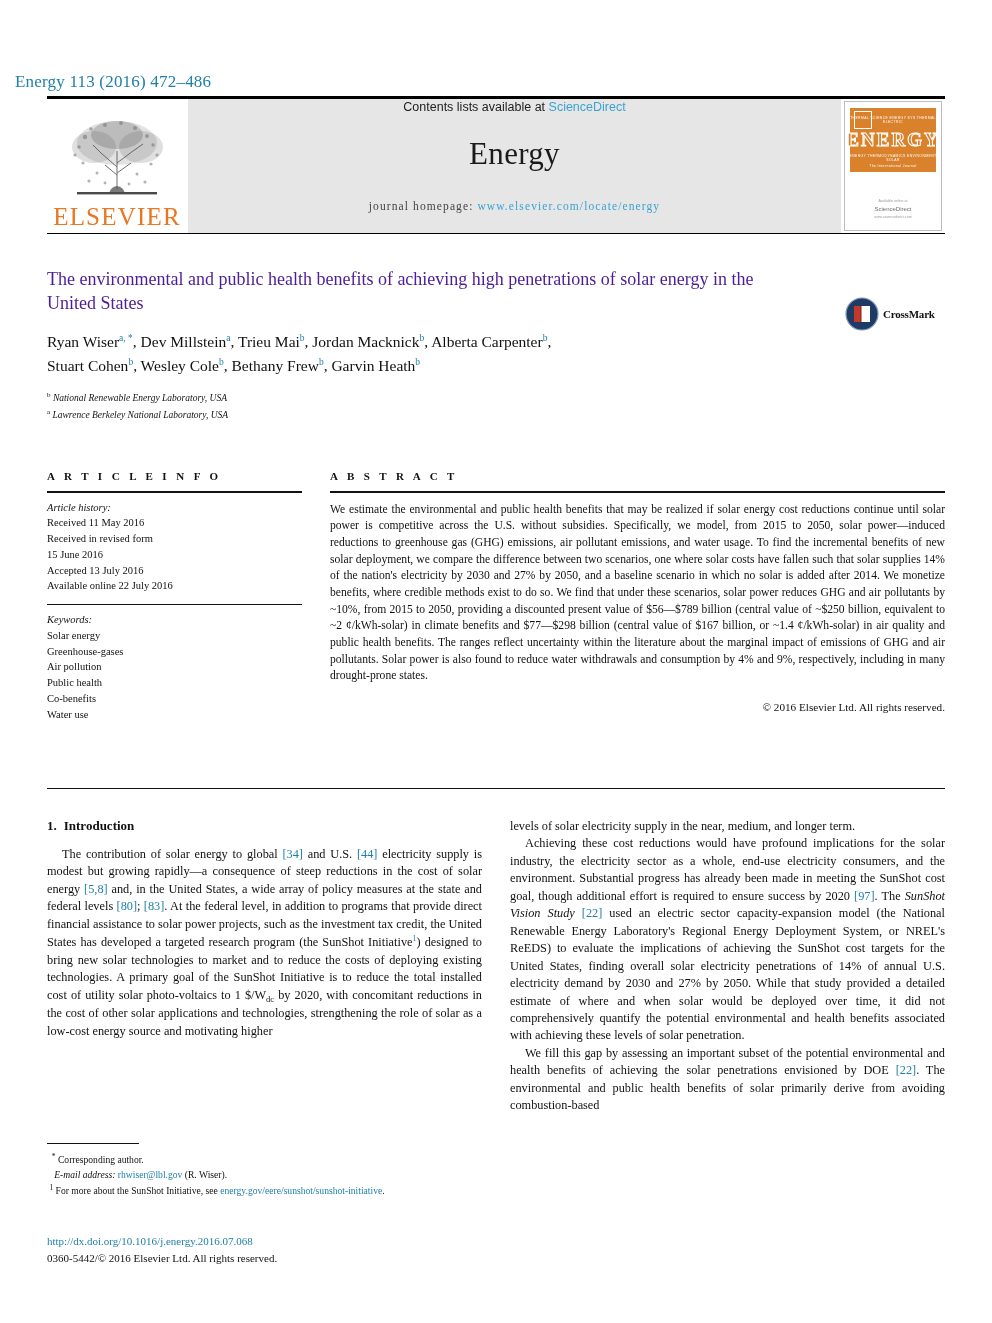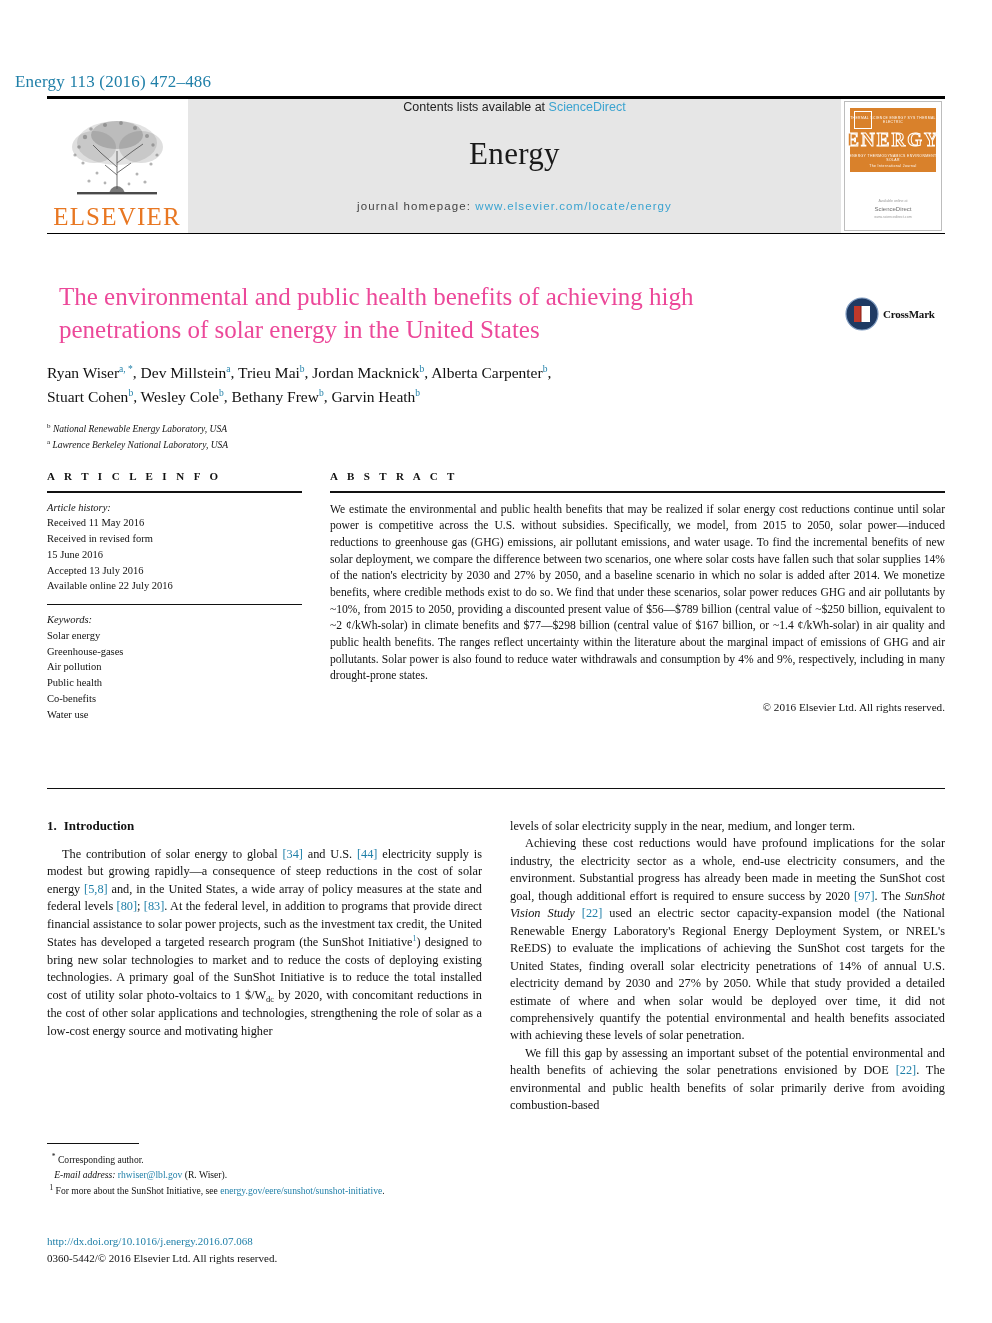--- a/index.html
+++ b/index.html
@@ -39,21 +39,21 @@
     align-items:center; justify-content:flex-start; padding-top:1px;
     border-left:1px solid #fff;
   }
   .contents-line { font-family:"Liberation Sans", sans-serif; font-size:12.5px; color:#222; }
   .contents-line .sd { color:#3aa3d0; }
   .journal-name {
     font-family:"Liberation Serif", serif; font-size:31px; color:#1a1a1a;
     margin-top:22px; letter-spacing:.3px;
   }
   .homepage {
-    font-family:Liberation Sans, sans-serif; font-size:11.5px;
+    font-family:Liberation Serif, serif; font-size:11.5px;
     color:#444; letter-spacing:1.1px; margin-top:28px;
   }
   .homepage .url { color:#3aa3d0; }
   .cover-box {
     width:104px; flex:0 0 104px; background:#fff; display:flex;
     align-items:flex-start; justify-content:center; padding-top:2px;
   }
   .cover-thumb {
     width:96px; height:128px; border:1px solid #bdbdbd; background:#fff;
     position:relative; overflow:hidden;
@@ -80,22 +80,22 @@
     position:absolute; bottom:10px; left:0; width:100%; text-align:center;
     font-size:3.6px; color:#9a9a9a; font-family:"Liberation Sans",sans-serif;
     line-height:1.7;
   }
   .cover-foot .big { font-size:6px; color:#6f6f6f; }
   .mast-rule-bottom { height:1px; background:#000; width:898px; }
 
   
   .titleblock { position:absolute; top:268px; left:47px; width:898px; }
   .paper-title {
-    font-family:"Liberation Serif", serif; font-size:25px; line-height:1.33;
-    color:#ec4899; font-weight:normal; margin:12px; width:720px;
+    font-family:"Liberation Serif", serif; font-size:18px; line-height:1.33;
+    color:#4c1d95; font-weight:normal; margin:0; width:720px;
   }
   .authors {
     margin-top:14px; font-family:"Liberation Serif", serif;
     font-size:15.5px; line-height:1.55; color:#111; width:790px;
   }
   .sup { color:#1f7fa8; font-size:9.5px; vertical-align:super; }
   .affil {
     margin-top:12px; font-family:"Liberation Serif", serif; font-size:9.5px;
     font-style:italic; line-height:1.65; color:#111;
   }

